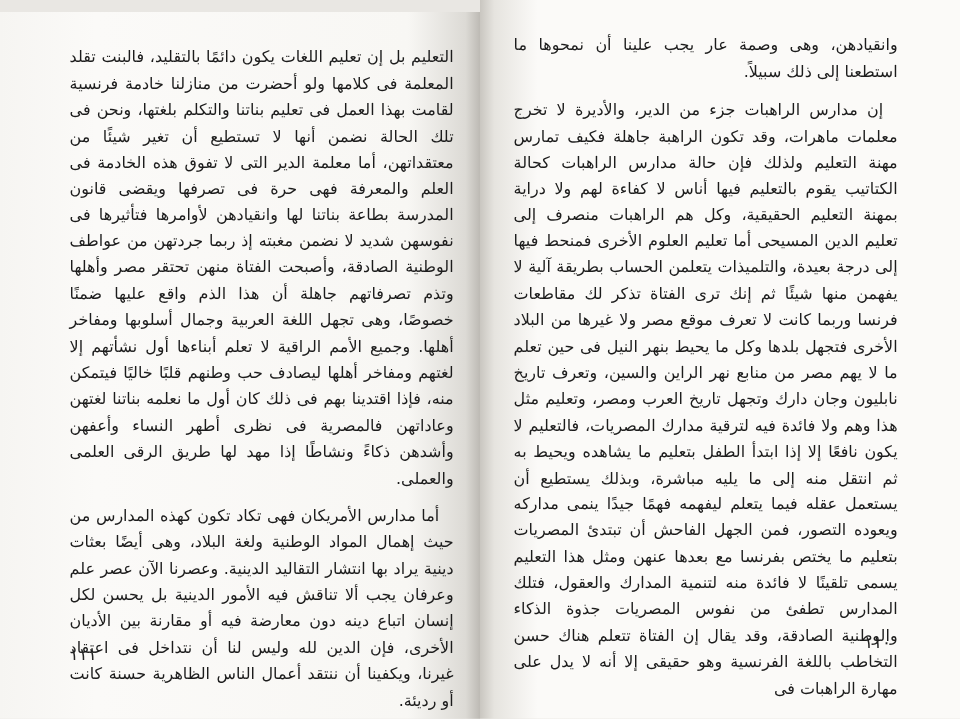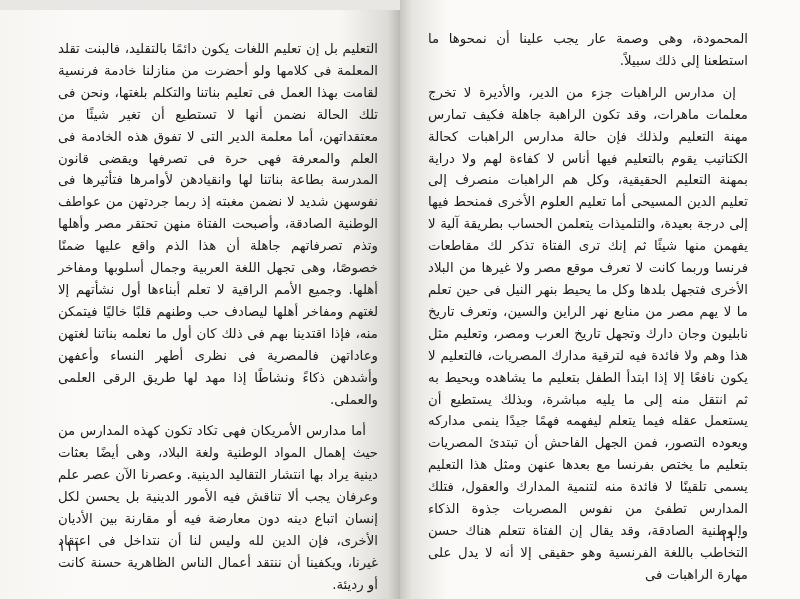--- a/index.html
+++ b/index.html
@@ -27,20 +27,20 @@
     <div class="text">
       <p class="para">التعليم بل إن تعليم اللغات يكون دائمًا بالتقليد، فالبنت تقلد المعلمة فى كلامها ولو أحضرت من منازلنا خادمة فرنسية لقامت بهذا العمل فى تعليم بناتنا والتكلم بلغتها، ونحن فى تلك الحالة نضمن أنها لا تستطيع أن تغير شيئًا من معتقداتهن، أما معلمة الدير التى لا تفوق هذه الخادمة فى العلم والمعرفة فهى حرة فى تصرفها ويقضى قانون المدرسة بطاعة بناتنا لها وانقيادهن لأوامرها فتأثيرها فى نفوسهن شديد لا نضمن مغبته إذ ربما جردتهن من عواطف الوطنية الصادقة، وأصبحت الفتاة منهن تحتقر مصر وأهلها وتذم تصرفاتهم جاهلة أن هذا الذم واقع عليها ضمنًا خصوصًا، وهى تجهل اللغة العربية وجمال أسلوبها ومفاخر أهلها. وجميع الأمم الراقية لا تعلم أبناءها أول نشأتهم إلا لغتهم ومفاخر أهلها ليصادف حب وطنهم قلبًا خاليًا فيتمكن منه، فإذا اقتدينا بهم فى ذلك كان أول ما نعلمه بناتنا لغتهن وعاداتهن فالمصرية فى نظرى أطهر النساء وأعفهن وأشدهن ذكاءً ونشاطًا إذا مهد لها طريق الرقى العلمى والعملى.</p>
       <div class="gap"></div>
       <p class="para indent">أما مدارس الأمريكان فهى تكاد تكون كهذه المدارس من حيث إهمال المواد الوطنية ولغة البلاد، وهى أيضًا بعثات دينية يراد بها انتشار التقاليد الدينية. وعصرنا الآن عصر علم وعرفان يجب ألا تناقش فيه الأمور الدينية بل يحسن لكل إنسان اتباع دينه دون معارضة فيه أو مقارنة بين الأديان الأخرى، فإن الدين لله وليس لنا أن نتداخل فى اعتقاد غيرنا، ويكفينا أن ننتقد أعمال الناس الظاهرية حسنة كانت أو رديئة.</p>
     </div>
     <div class="page-number">١١١</div>
   </div>
 
   <div class="page right">
     <div class="text">
-      <p class="para">المحمودة، وهى وصمة عار يجب علينا أن نمحوها ما استطعنا إلى ذلك سبيلاً.</p>
+      <p class="para">وانقيادهن، وهى وصمة عار يجب علينا أن نمحوها ما استطعنا إلى ذلك سبيلاً.</p>
       <div class="gap"></div>
       <p class="para indent">إن مدارس الراهبات جزء من الدير، والأديرة لا تخرج معلمات ماهرات، وقد تكون الراهبة جاهلة فكيف تمارس مهنة التعليم ولذلك فإن حالة مدارس الراهبات كحالة الكتاتيب يقوم بالتعليم فيها أناس لا كفاءة لهم ولا دراية بمهنة التعليم الحقيقية، وكل هم الراهبات منصرف إلى تعليم الدين المسيحى أما تعليم العلوم الأخرى فمنحط فيها إلى درجة بعيدة، والتلميذات يتعلمن الحساب بطريقة آلية لا يفهمن منها شيئًا ثم إنك ترى الفتاة تذكر لك مقاطعات فرنسا وربما كانت لا تعرف موقع مصر ولا غيرها من البلاد الأخرى فتجهل بلدها وكل ما يحيط بنهر النيل فى حين تعلم ما لا يهم مصر من منابع نهر الراين والسين، وتعرف تاريخ نابليون وجان دارك وتجهل تاريخ العرب ومصر، وتعليم مثل هذا وهم ولا فائدة فيه لترقية مدارك المصريات، فالتعليم لا يكون نافعًا إلا إذا ابتدأ الطفل بتعليم ما يشاهده ويحيط به ثم انتقل منه إلى ما يليه مباشرة، وبذلك يستطيع أن يستعمل عقله فيما يتعلم ليفهمه فهمًا جيدًا ينمى مداركه ويعوده التصور، فمن الجهل الفاحش أن تبتدئ المصريات بتعليم ما يختص بفرنسا مع بعدها عنهن ومثل هذا التعليم يسمى تلقينًا لا فائدة منه لتنمية المدارك والعقول، فتلك المدارس تطفئ من نفوس المصريات جذوة الذكاء والوطنية الصادقة، وقد يقال إن الفتاة تتعلم هناك حسن التخاطب باللغة الفرنسية وهو حقيقى إلا أنه لا يدل على مهارة الراهبات فى</p>
     </div>
     <div class="page-number">١١٠</div>
   </div>
 
 </div>
 
 </body></html>

